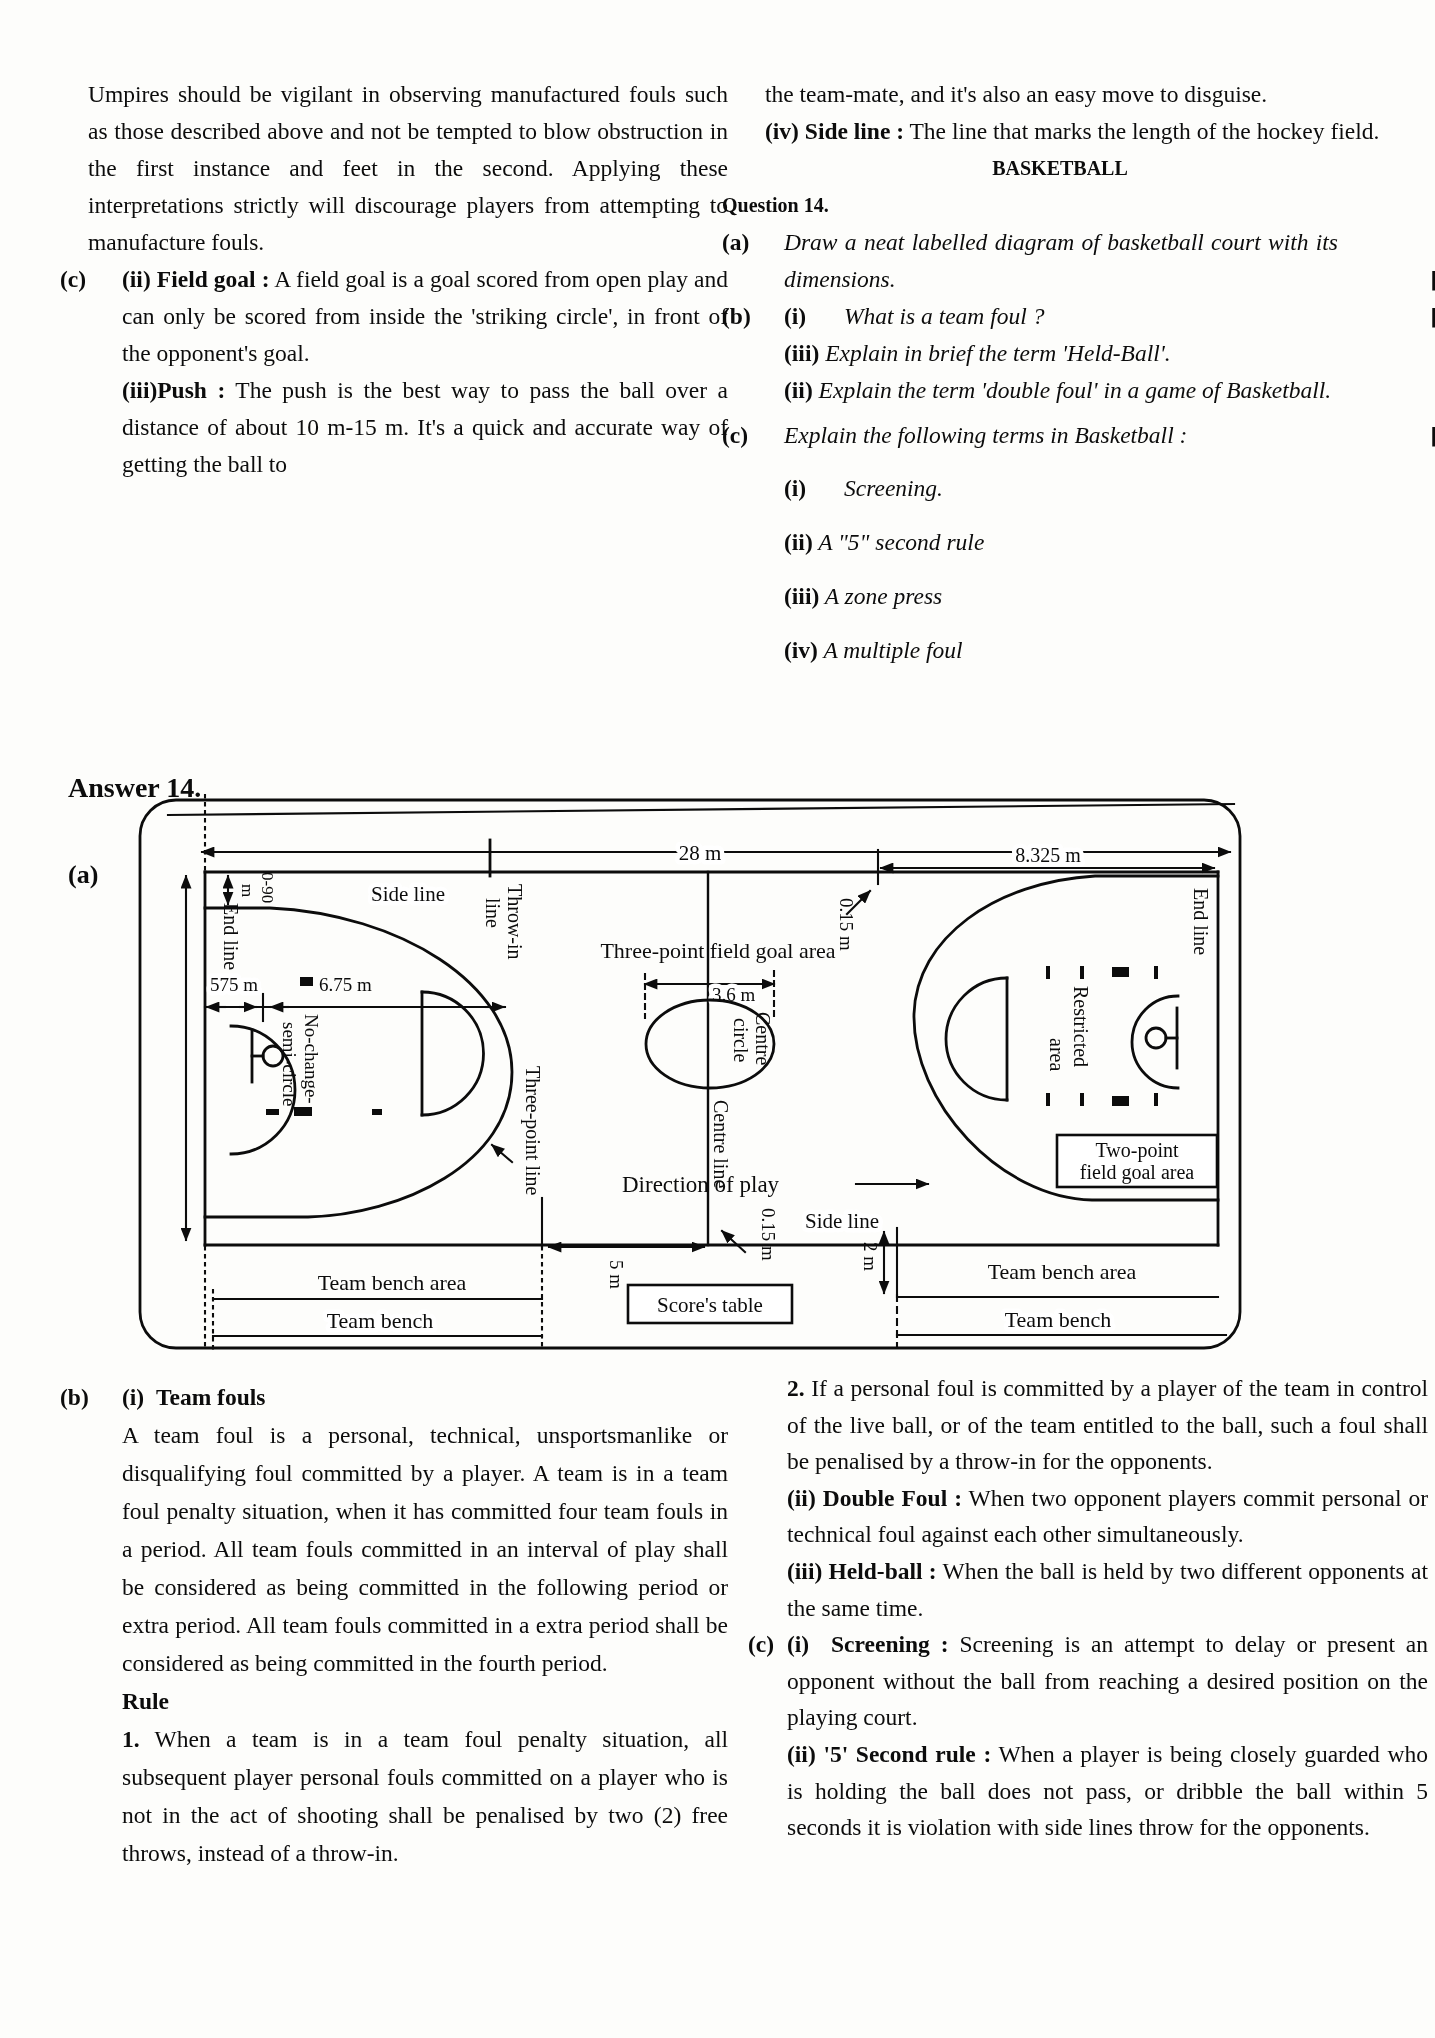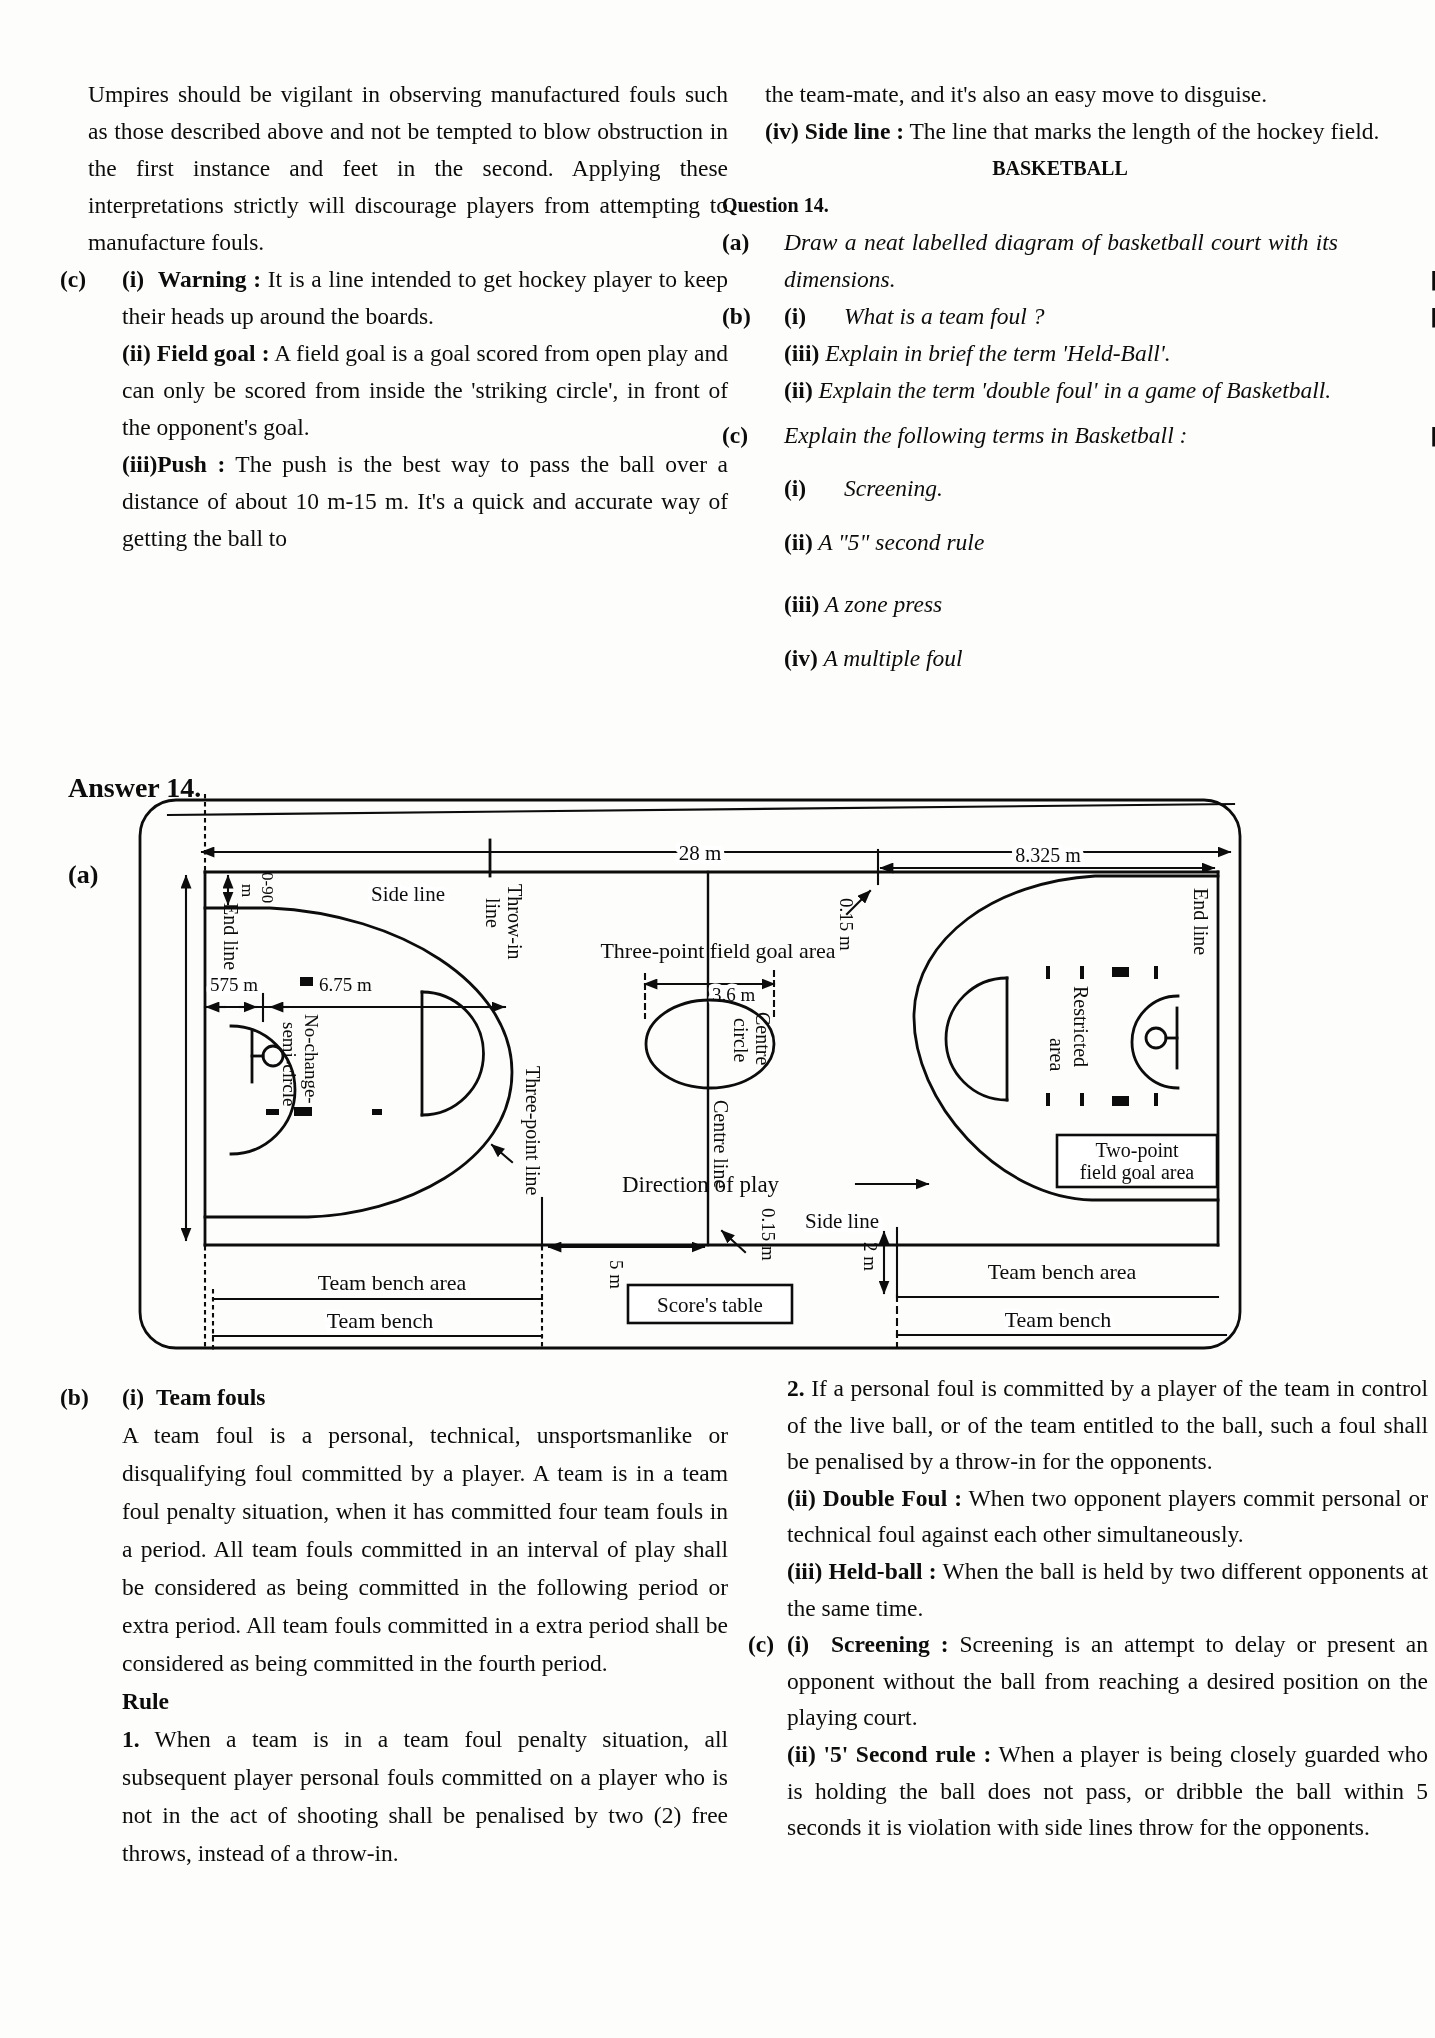--- a/index.html
+++ b/index.html
@@ -28,21 +28,20 @@
   svg .dash{stroke-dasharray:6 6;}
 </style>
 </head>
 <body>
 
 <div class="col" style="left:60px;top:76px;width:668px;">
   <p style="margin-left:28px;">Umpires should be vigilant in observing manufactured fouls such as those described above and not be tempted to blow obstruction in the first instance and feet in the second. Applying these interpretations strictly will discourage players from attempting to manufacture fouls.</p>
   <div class="row">
     <span class="lbl">(c)</span>
     <div class="flex1">
-      <p><span class="num">(i)</span>&nbsp; <span class="num">Warning :</span> <span>It is a line intended to get hockey player to keep their heads up around the boards.</span></p>
       <p><span class="num">(ii)</span> <span class="num">Field goal :</span> <span>A field goal is a goal scored from open play and can only be scored from inside the 'striking circle', in front of the opponent's goal.</span></p>
       <p><span class="num">(iii)</span><span class="num">Push :</span> <span>The push is the best way to pass the ball over a distance of about 10 m-15 m. It's a quick and accurate way of getting the ball to</span></p>
     </div>
   </div>
 </div>
 
 <div class="col" style="left:722px;top:76px;width:676px;">
   <p style="margin-left:43px;">the team-mate, and it's also an easy move to disguise.</p>
   <p style="margin-left:43px;"><span class="num">(iv)</span> <span class="num">Side line :</span> <span>The line that marks the length of the hockey field.</span></p>
   <p class="heading center">BASKETBALL</p>
@@ -64,21 +63,21 @@
       <p class="it"><span class="num">(ii)</span> <span>Explain the term 'double foul' in a game of Basketball.</span></p>
     </div>
   </div>
 
   <div class="row rel" style="margin-top:8px;">
     <span class="lbl">(c)</span>
     <div class="flex1">
       <p class="it rel" style="padding-right:60px;"><span>Explain the following terms in Basketball :</span><span class="marks" style="right:-60px;">[8]</span></p>
       <p class="it" style="margin-top:16px;"><span class="num iw">(i)</span><span>Screening.</span></p>
       <p class="it" style="margin-top:17px;"><span class="num">(ii)</span> <span>A "5" second rule</span></p>
-      <p class="it" style="margin-top:25px;"><span class="num">(iii)</span> <span>A zone press</span></p>
+      <p class="it" style="margin-top:17px;"><span class="num">(iii)</span> <span>A zone press</span></p>
       <p class="it" style="margin-top:17px;"><span class="num">(iv)</span> <span>A multiple foul</span></p>
     </div>
   </div>
 </div>
 
 <div class="heading" style="position:absolute;left:68px;top:772px;font-size:28px;">Answer 14.</div>
 <div class="heading" style="position:absolute;left:68px;top:860px;font-size:26px;">(a)</div>
 
 <svg style="position:absolute;left:125px;top:786px;" width="1128" height="574" viewBox="125 786 1128 574">
   <defs>

